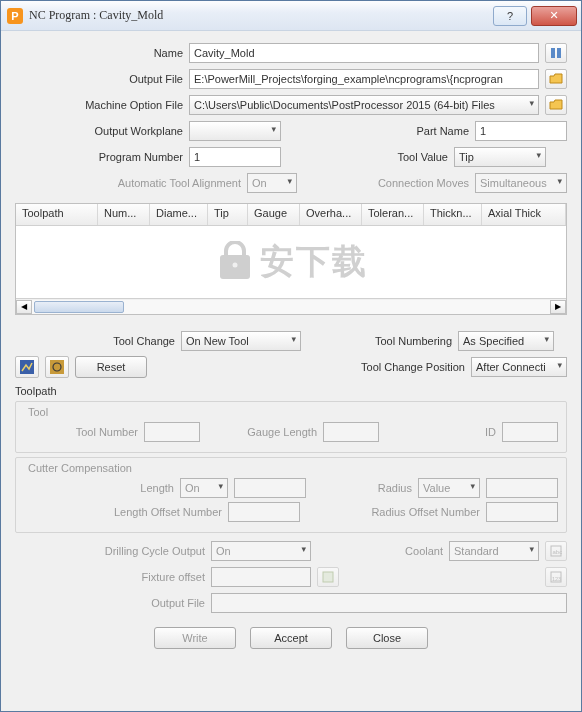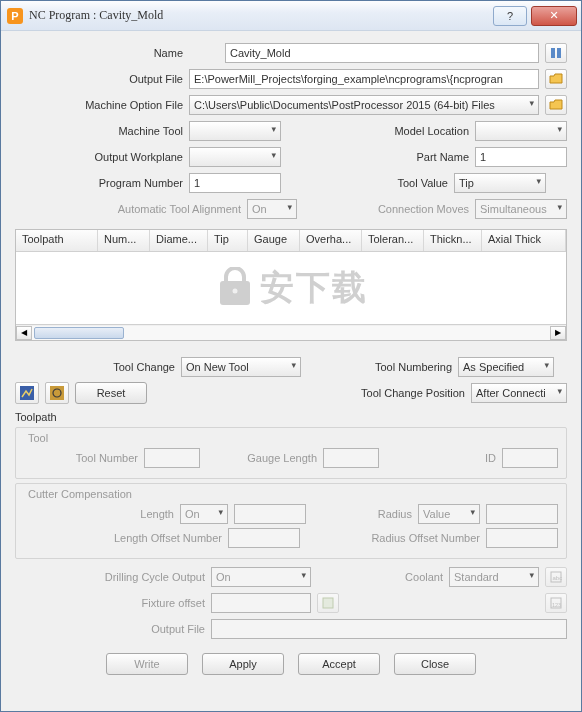--- a/index.html
+++ b/index.html
@@ -51,21 +51,21 @@
     <div class="winbtns">
       <div class="winbtn">?</div>
       <div class="winbtn close">✕</div>
     </div>
   </div>
 
   <div class="content">
 
     <div class="row">
       <div class="lbl" style="width:168px">Name</div>
-      <input class="inp" style="flex: 1 1 0%; margin-left: 36px;" value="Cavity_Mold">
+      <input class="inp" style="flex: 1 1 0%;" value="Cavity_Mold">
       <div class="iconbtn">
         <svg width="14" height="14" viewBox="0 0 14 14">
             <rect x="2" y="2" width="4" height="10" fill="#5a8ac8"></rect>
             <rect x="8" y="2" width="4" height="10" fill="#5a8ac8"></rect>
           </svg>
       </div>
     </div>
 
     <div class="row">
       <div class="lbl" style="width:168px">Output File</div>
@@ -80,30 +80,20 @@
     <div class="row">
       <div class="lbl" style="width:168px">Machine Option File</div>
       <div class="sel" style="flex:1">C:\Users\Public\Documents\PostProcessor 2015 (64-bit) Files</div>
       <div class="iconbtn">
         <svg width="14" height="12" viewBox="0 0 14 12">
             <path d="M1 3 L5 3 L6 1 L13 1 L13 10 L1 10 Z" fill="#f5c551" stroke="#c08a1a"></path>
           </svg>
       </div>
     </div>
 
-    <div class="row">
-      <div class="half" style="width:50%">
-        <div class="lbl" style="width:168px">Machine Tool</div>
-        <div class="sel" style="width:92px"></div>
-      </div>
-      <div class="half" style="flex:1;justify-content:flex-end">
-        <div class="lbl" style="width:130px">Model Location</div>
-        <div class="sel" style="width:92px"></div>
-      </div>
-    </div>
 
     <div class="row">
       <div class="half" style="width:50%">
         <div class="lbl" style="width:168px">Output Workplane</div>
         <div class="sel" style="width:92px"></div>
       </div>
       <div class="half" style="flex:1;justify-content:flex-end">
         <div class="lbl" style="width:130px">Part Name</div>
         <input class="inp" style="width: 92px;" value="1">
       </div>
@@ -254,19 +244,18 @@
       </div>
     </div>
 
     <div class="row">
       <div class="lbl dis" style="width:190px">Output File</div>
       <input class="inp dis" style="flex: 1 1 0%;">
     </div>
 
     <div class="bottom-btns">
       <div class="btn dis">Write</div>
-      <div class="btn">Apply</div>
       <div class="btn">Accept</div>
       <div class="btn">Close</div>
     </div>
 
   </div>
 </div>
 
 </body></html>

